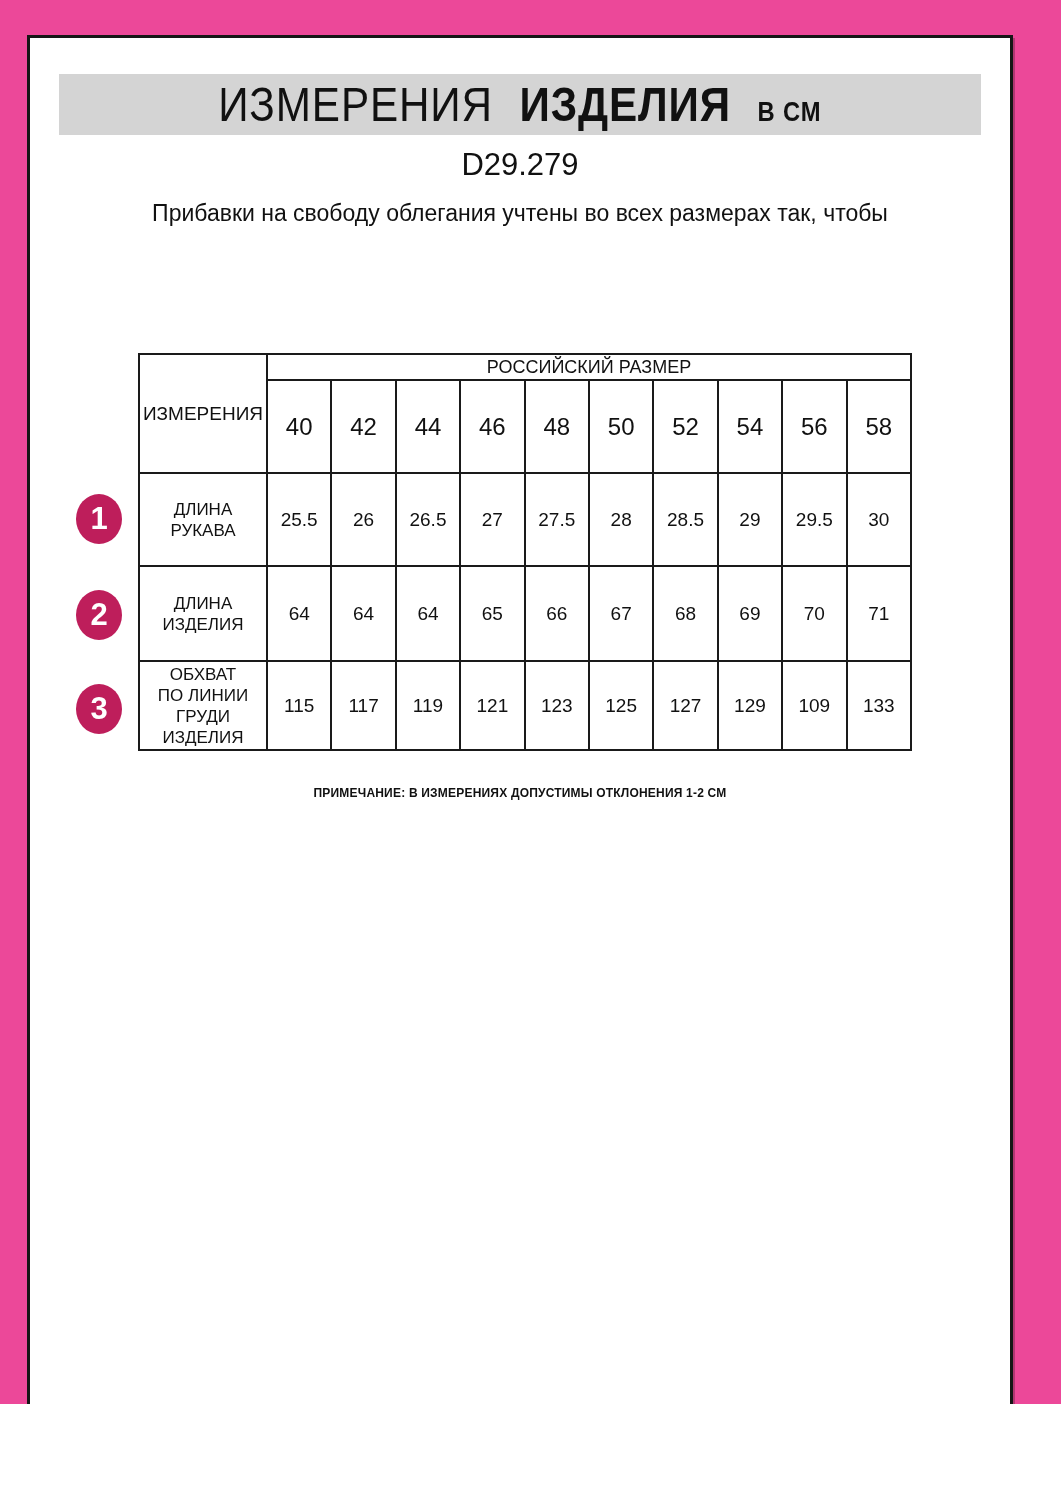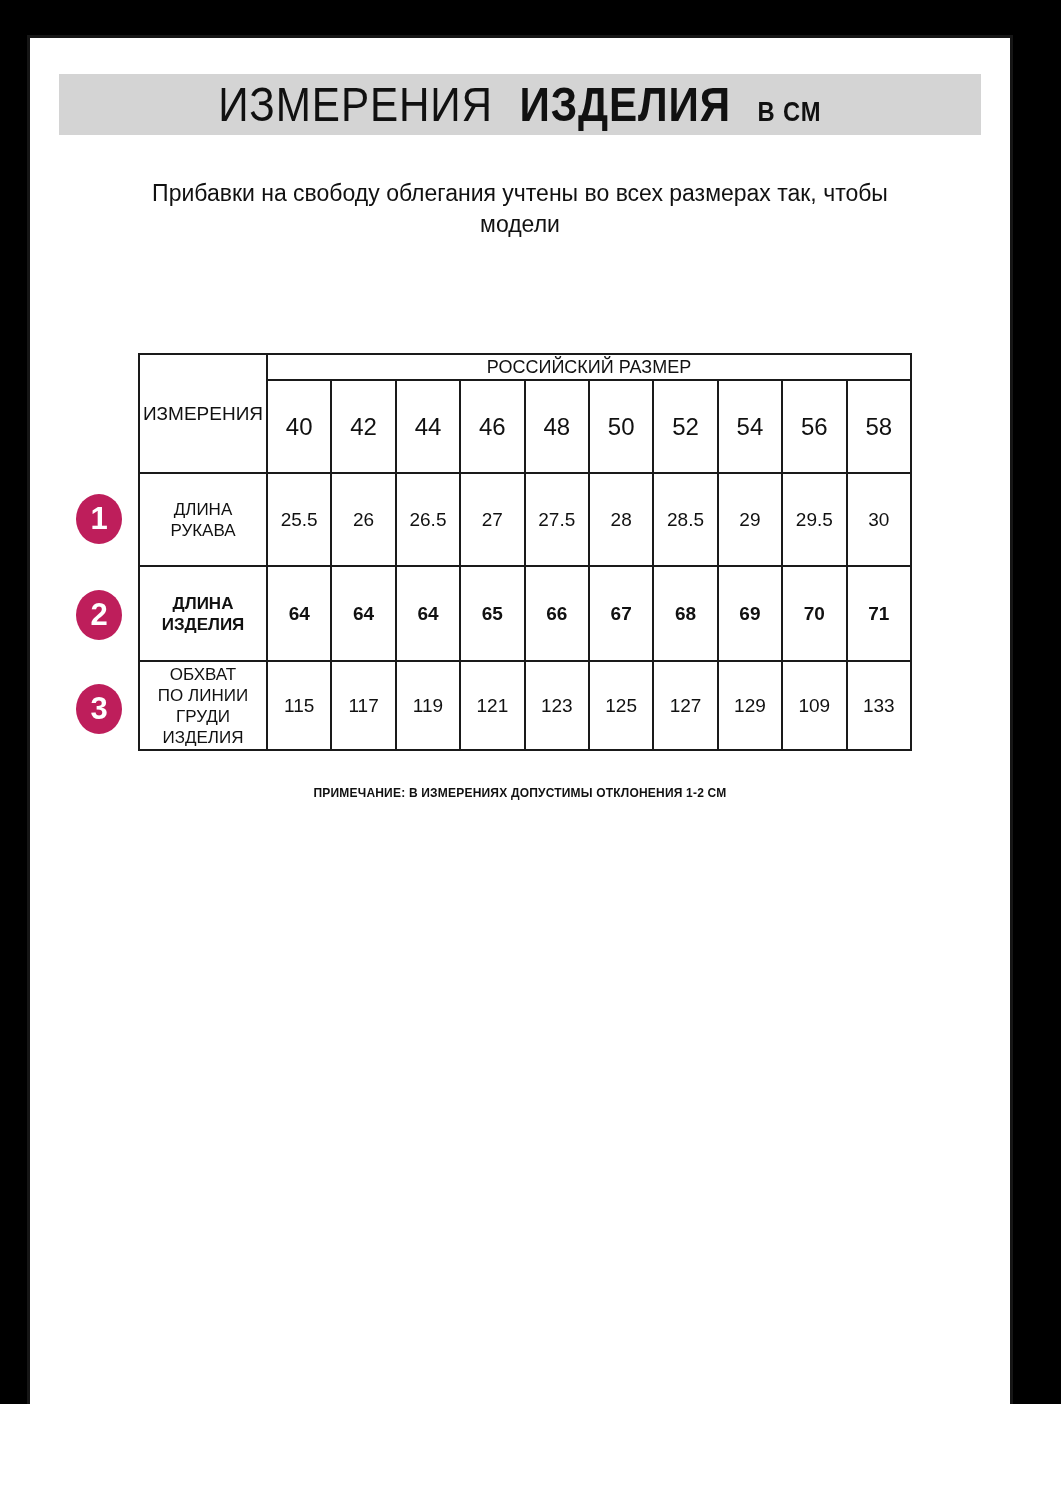--- a/index.html
+++ b/index.html
@@ -6,21 +6,21 @@
     margin: 0;
     padding: 0;
     background: #ffffff;
     font-family: "Liberation Sans", sans-serif;
     color: #111;
   }
   .canvas {
     position: relative;
     width: 1061px;
     height: 1404px;
-    background: #000000;
+    background: #ec4899;
     overflow: hidden;
   }
   
   .sheet {
     position: absolute;
     left: 27px;
     top: 35px;
     width: 980px;
     height: 1403px;
     border: 3px solid #161616;
@@ -54,21 +54,21 @@
     position: absolute;
     left: 0; top: 108px;
     width: 100%;
     text-align: center;
     font-size: 31px;
     line-height: 38px;
     font-weight: 400;
   }
   .desc {
     position: absolute;
-    left: 0; top: 140px;
+    left: 0; top: 160px;
     width: 100%;
     text-align: center;
     font-size: 23px;
     line-height: 31px;
     font-weight: 400;
   }
   
   .table-area {
     position: absolute;
     left: 108px;
@@ -87,21 +87,21 @@
     padding: 0;
     font-weight: 400;
   }
   th.corner { font-size: 19px; font-weight: 400; }
   th.group  { font-size: 18px; font-weight: 400; height: 24px; }
   th.size   { font-size: 24px; font-weight: 700; height: 91px; }
   th.rowlabel { font-size: 17px; line-height: 21px; }
   th.rowlabel .lbl { display: inline-block; max-width: 94px; }
   td.val { font-size: 19px; }
   tr.r0 td, tr.r0 th { height: 91px; }
-  tr.r1 td, tr.r1 th { height: 93px; font-weight: bold; }
+  tr.r1 td, tr.r1 th { height: 93px; }
   tr.r2 td, tr.r2 th { height: 87px; }
   
   .circle {
     position: absolute;
     left: -62px;
     width: 46px;
     height: 50px;
     border-radius: 50%;
     background: #be1e5b;
     color: #ffffff;
@@ -128,24 +128,24 @@
   <div class="sheet">
 
     <div class="banner">
       <div class="banner-inner">
         <span class="title-main">ИЗМЕРЕНИЯ</span>
         <span class="title-bold">ИЗДЕЛИЯ</span>
         <span class="title-unit">В СМ</span>
       </div>
     </div>
 
+    <div class="code">D29.279</div>
 
     <div class="desc" id="desc">
         <div>Прибавки на свободу облегания учтены во всех размерах так, чтобы</div>
-        <div>модели</div>
       </div>
 
     <div class="table-area">
       <div id="circles">
           <div class="circle" style="top: 141px; background: rgb(190, 30, 91);">1</div>
           <div class="circle" style="top: 237px; background: rgb(190, 30, 91);">2</div>
           <div class="circle" style="top: 331px; background: rgb(190, 30, 91);">3</div>
         </div>
       <table class="size-table">
         <colgroup id="cols">

